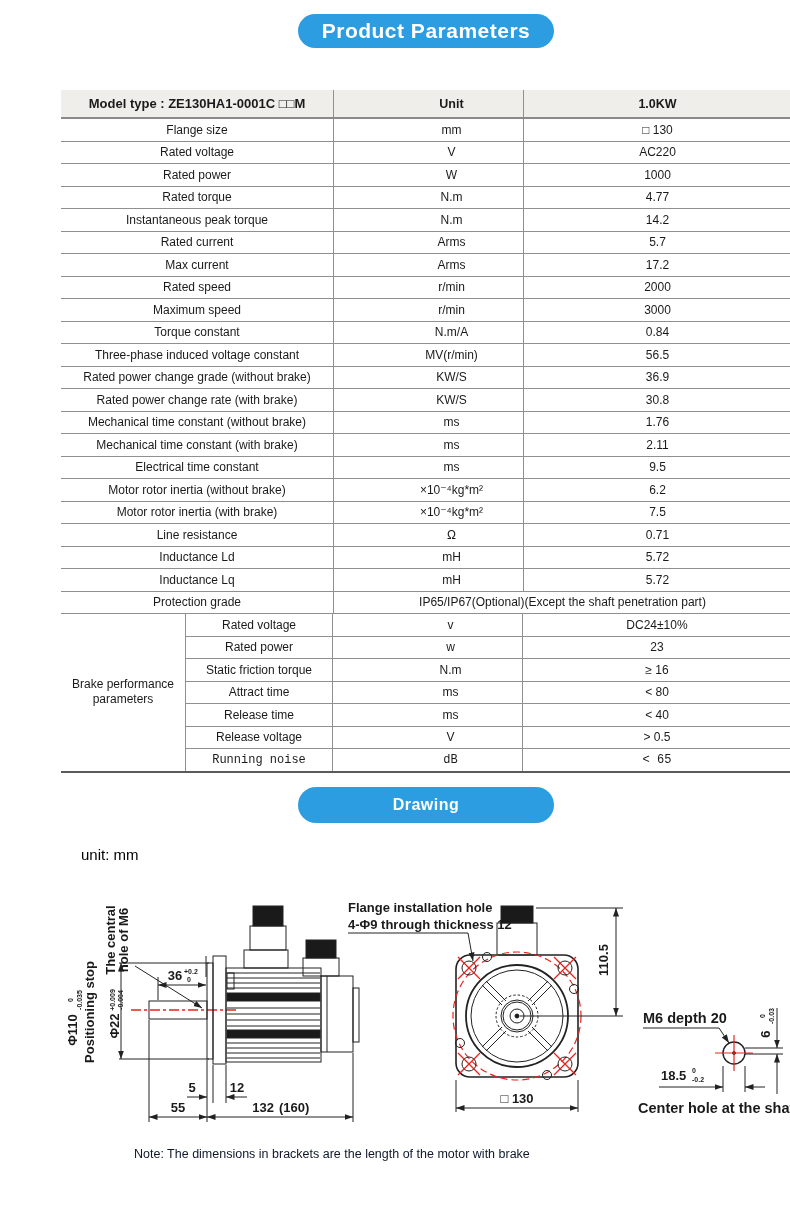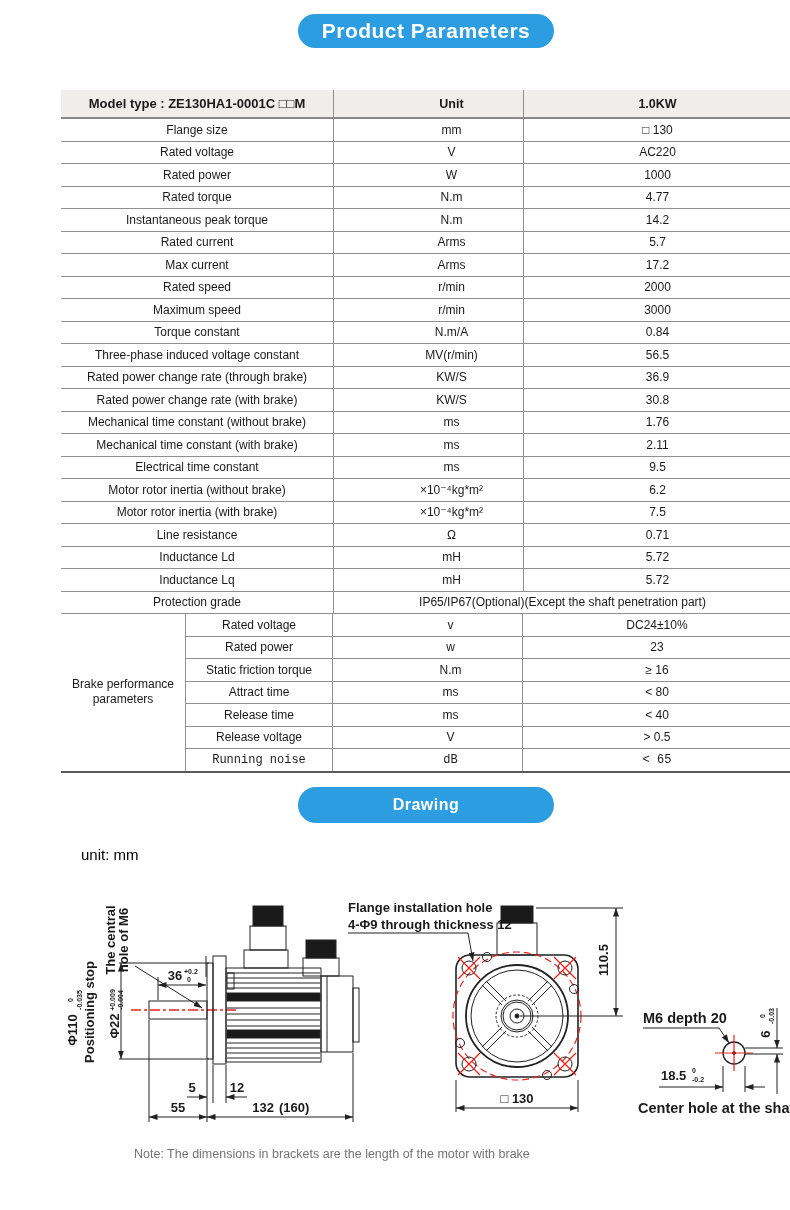--- a/index.html
+++ b/index.html
@@ -29,21 +29,21 @@
   .bc1{width:146px;}
   
   .unit-label{position:absolute;left:50px;top:846px;font-size:15px;color:#000;}
   .drawing-svg{position:absolute;left:0;top:880px;}
   .drawing-svg text{fill:#1a1a1a;font-family:"Liberation Sans","DejaVu Sans",sans-serif;}
   .lbl{font-size:13px;font-weight:bold;}
   .dim{font-size:13px;font-weight:bold;}
   .tol{font-size:7px;font-weight:bold;}
   .cap{font-size:14.5px;font-weight:bold;}
   .blue-txt{fill:#29A9E1;}
-  .note{position:absolute;left:103px;top:1147px;font-size:12.5px;color:#737373;}
+  .note{position:absolute;left:103px;top:1147px;font-size:12.5px;color:#0f172a;}
 </style>
 </head>
 <body>
 
 <div class="page">
 
   <div class="pill pill-1">
     <span>Product Parameters</span>
   </div>
 
@@ -115,21 +115,21 @@
     <div class="td c3 c-val">0.84</div>
   </div>
 
   <div class="tr">
     <div class="td c1 c-name">Three-phase induced voltage constant</div>
     <div class="td c2 c-unit">MV(r/min)</div>
     <div class="td c3 c-val">56.5</div>
   </div>
 
   <div class="tr">
-    <div class="td c1 c-name">Rated power change rate (through brake)</div>
+    <div class="td c1 c-name">Rated power change grade (without brake)</div>
     <div class="td c2 c-unit">KW/S</div>
     <div class="td c3 c-val">36.9</div>
   </div>
 
   <div class="tr">
     <div class="td c1 c-name">Rated power change rate (with brake)</div>
     <div class="td c2 c-unit">KW/S</div>
     <div class="td c3 c-val">30.8</div>
   </div>
 

